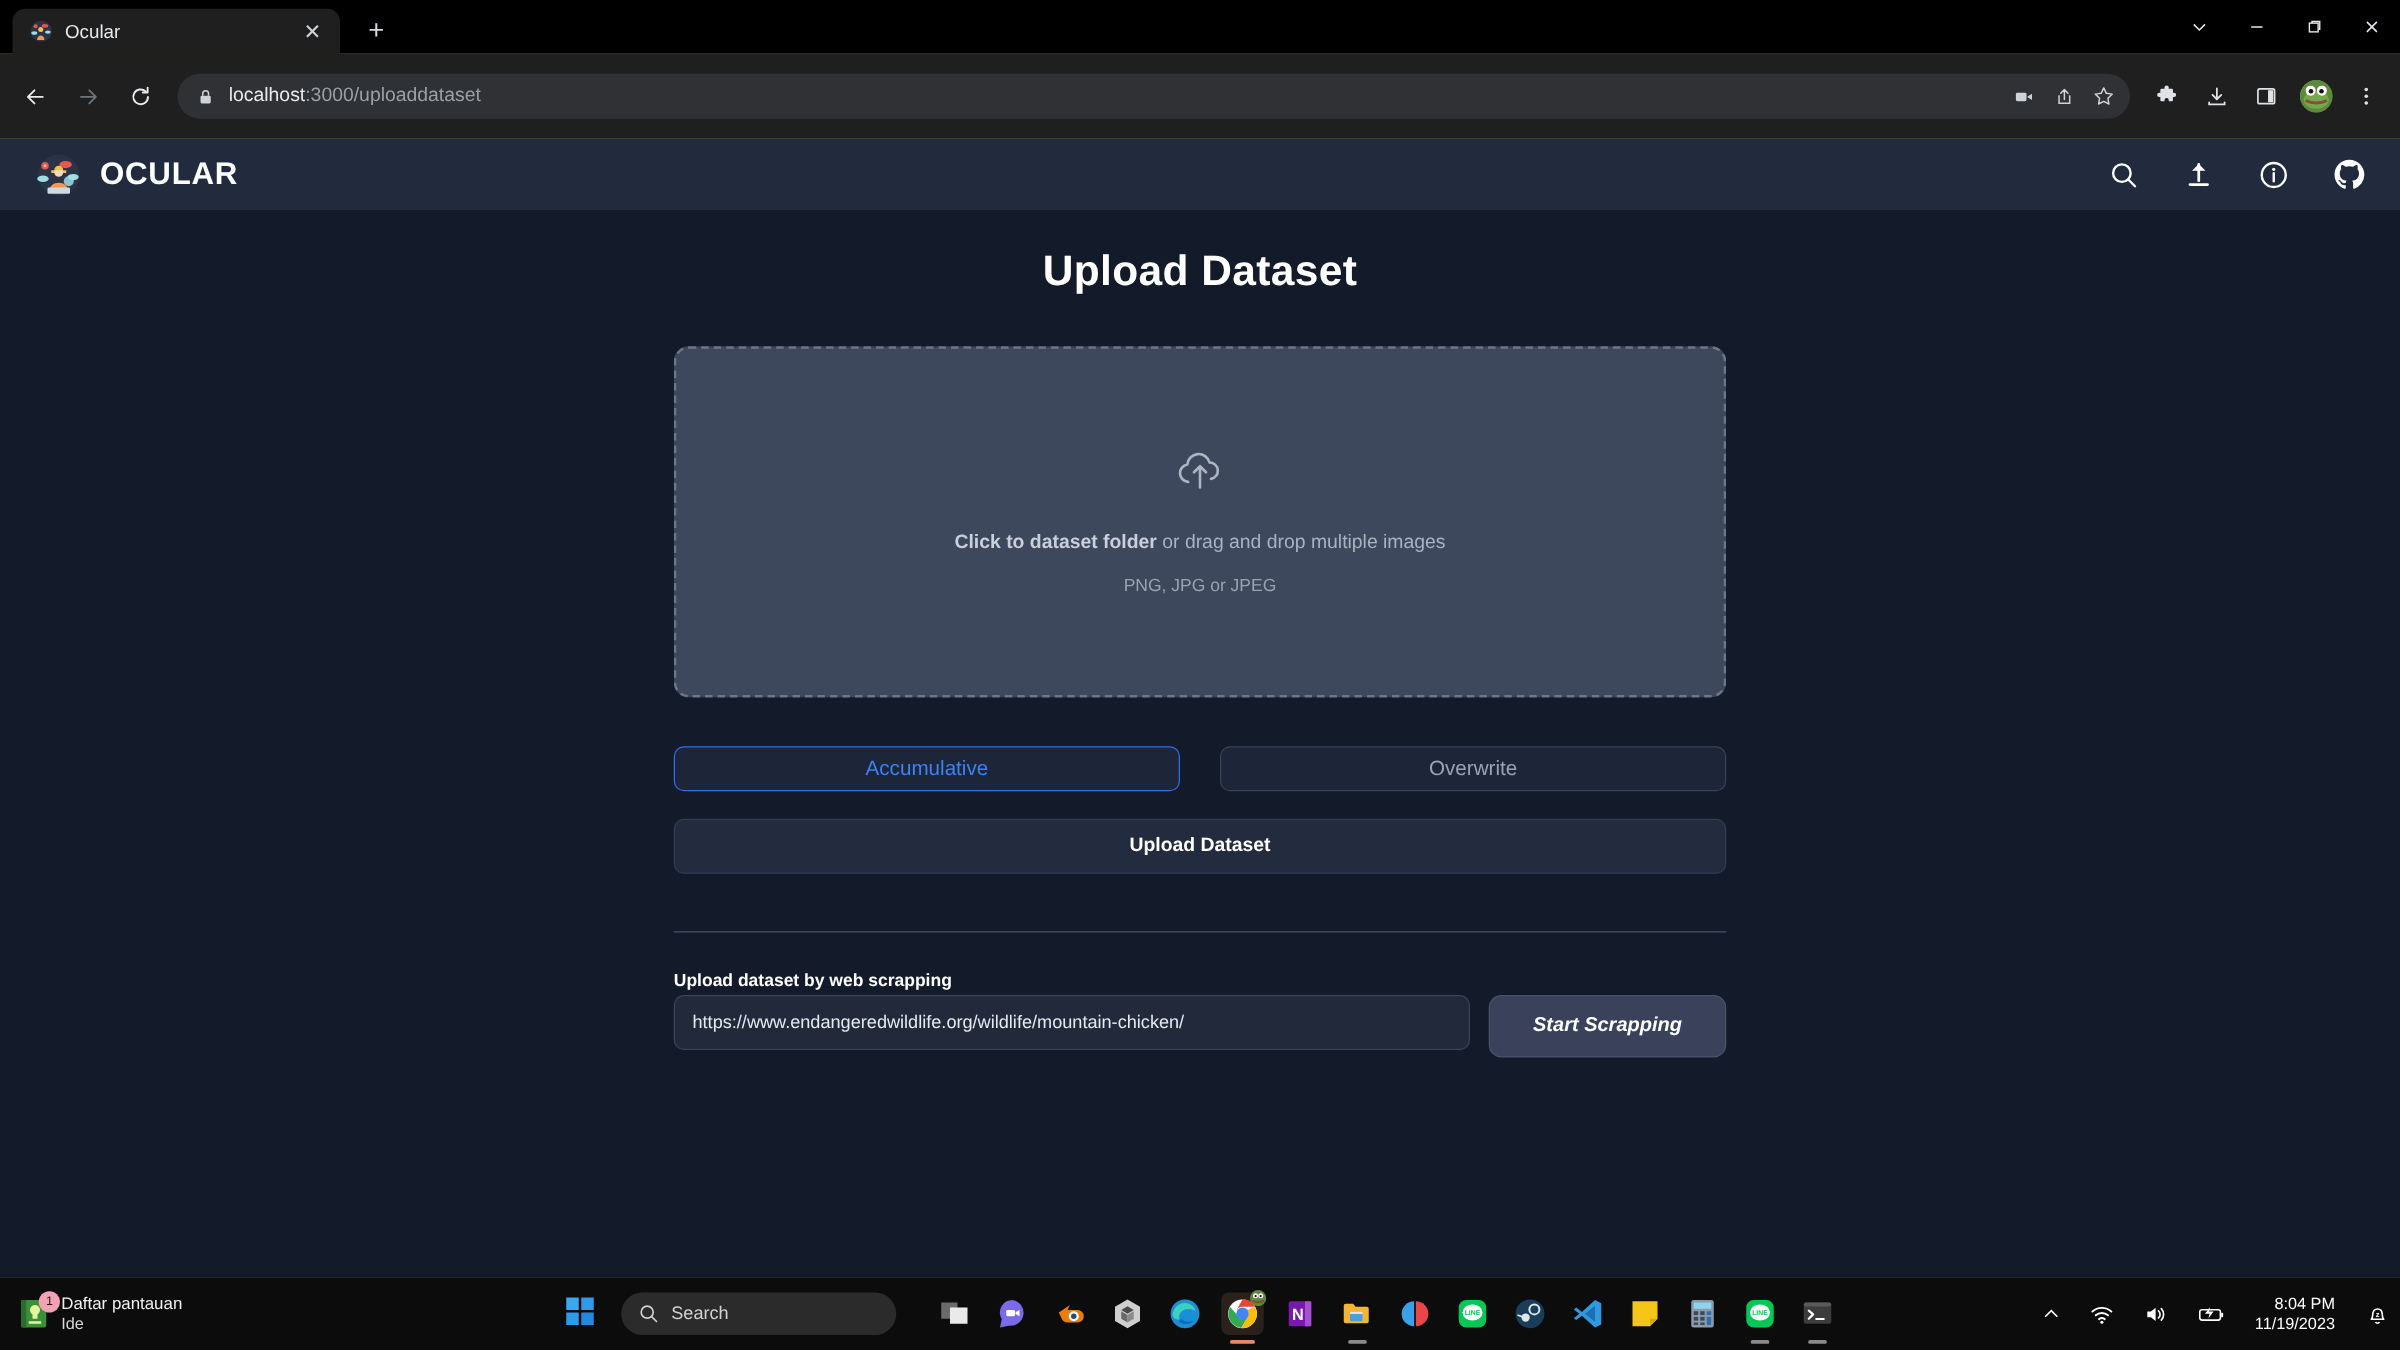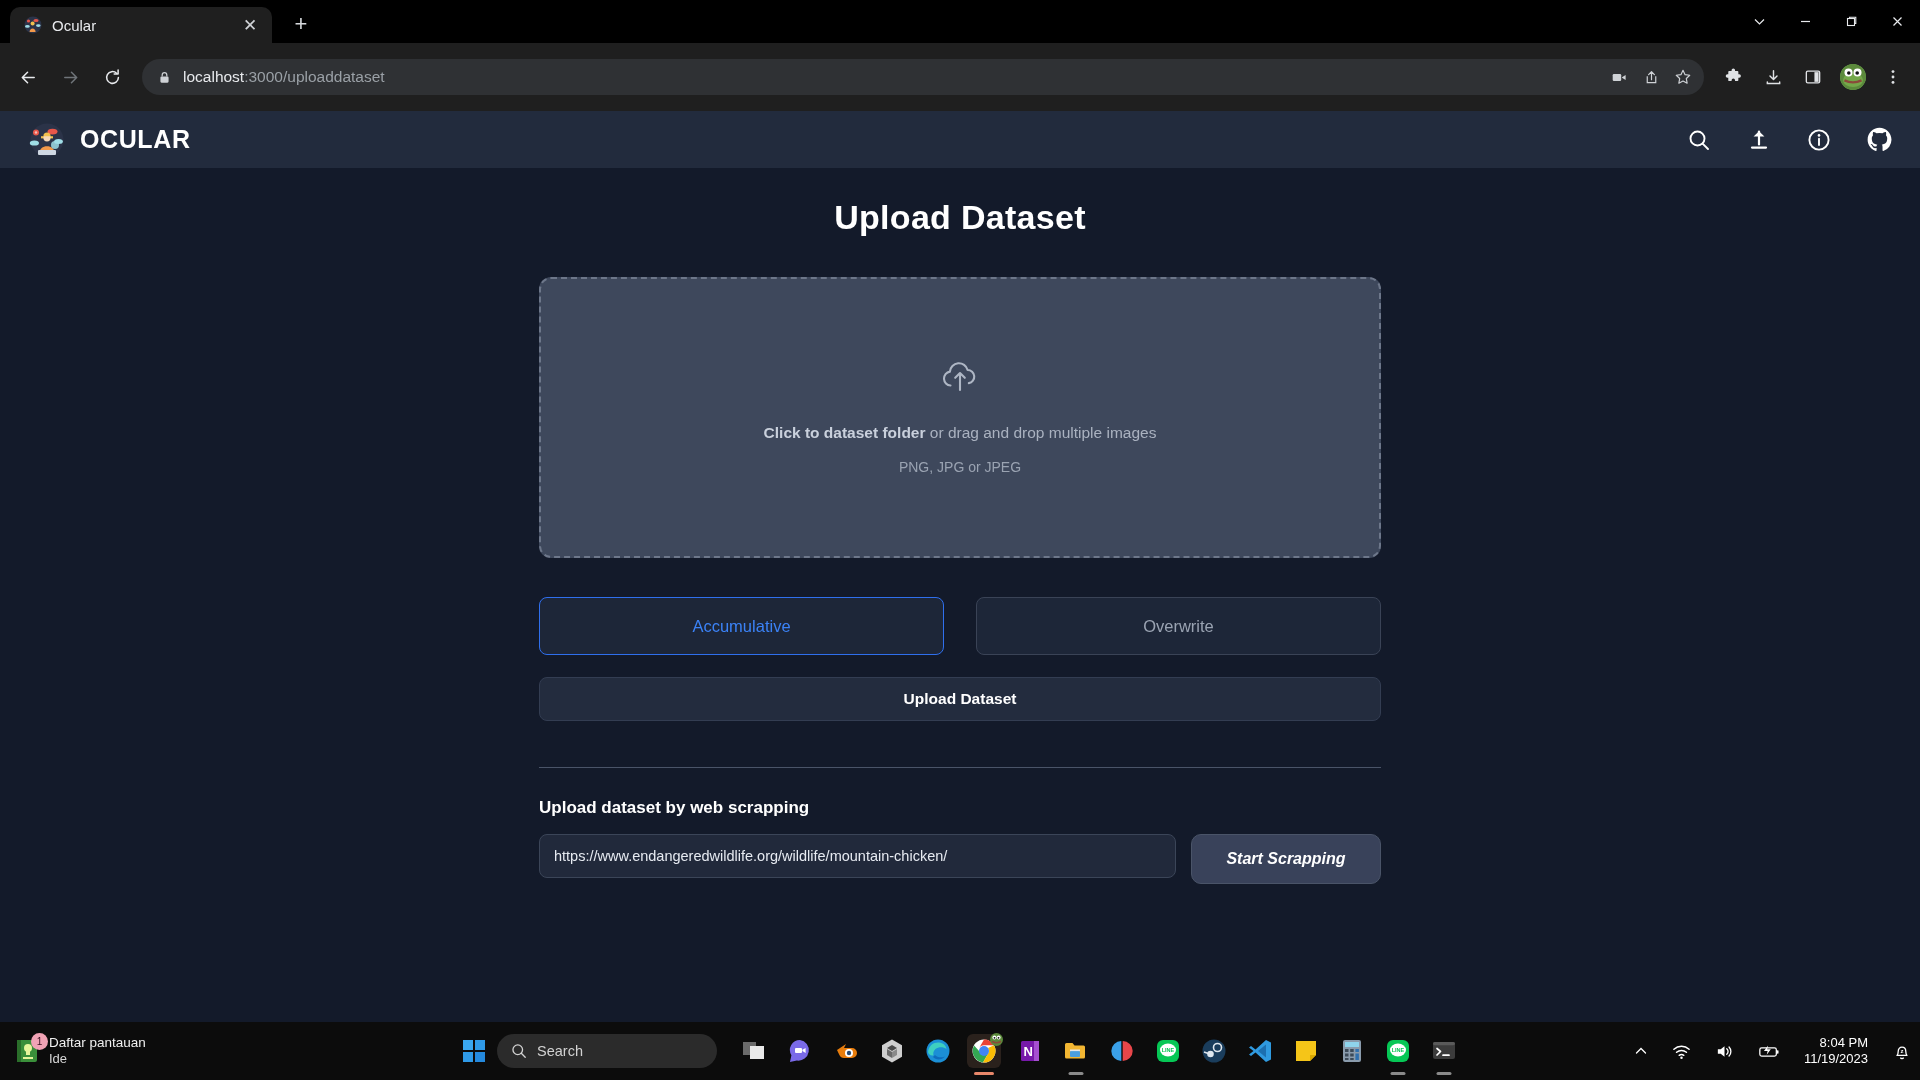--- a/index.html
+++ b/index.html
@@ -63,35 +63,35 @@
     height:281px; background:#3e485c; border:2px dashed #6d778a; border-radius:12px;
     display:flex; flex-direction:column; align-items:center; justify-content:center; gap:0;
   }
   .dz-icon { margin-bottom:28px; color:#aeb6c4; }
   .dz-main { font-size:15.5px; color:#aab2c0; }
   .dz-main b { color:#c9d0dc; font-weight:bold; }
   .dz-sub { font-size:14px; color:#9aa3b2; margin-top:17px; }
 
   .mode-row { display:flex; gap:32px; margin-top:39px; }
   .mode-btn {
-    flex:1; height:58px; border-radius:8px; display:flex; align-items:center; justify-content:center;
+    flex:1; height:36px; border-radius:8px; display:flex; align-items:center; justify-content:center;
     font-size:16.5px; background:#1d2638;
   }
   .mode-btn.active { border:1.5px solid #2f6fed; color:#3b82f6; font-weight:500; }
   .mode-btn.inactive { border:1.5px solid #3a4356; color:#9aa3b2; }
 
   .upload-btn {
     margin-top:22px; height:44px; border-radius:8px; background:#232c3e; border:1px solid #333d52;
     display:flex; align-items:center; justify-content:center;
     font-size:15.5px; color:#ffffff; font-weight:bold;
   }
 
   .divider { height:1px; background:#4a5468; margin:46px 0 0 0; }
 
-  .scrape-label { font-size:17px; color:#ffffff; font-weight:bold; margin-top:30px; margin-bottom:16px; }
+  .scrape-label { font-size:14px; color:#ffffff; font-weight:bold; margin-top:30px; margin-bottom:4px; }
   .scrape-row { display:flex; gap:15px; }
   .url-input {
     flex:1; height:44px; background:#37415466; border:1px solid #3b4558; border-radius:8px;
     display:flex; align-items:center; padding:0 14px;
     font-size:14.5px; color:#e6eaf1;
   }
   .scrape-btn {
     width:190px; height:50px; background:#39425a; border:1px solid #4a5468; border-radius:10px;
     display:flex; align-items:center; justify-content:center;
     font-size:16px; color:#ffffff; font-weight:bold;font-style:italic;
@@ -102,21 +102,21 @@
   .widget { display:flex; align-items:center; gap:9px; padding-left:14px; }
   .widget-ic { width:26px; height:26px; position:relative; flex:none; }
   .badge {
     position:absolute; top:-5px; right:-8px; width:17px; height:17px; border-radius:50%;
     background:#f1a3b5; color:#3a1020; font-size:10px; display:flex; align-items:center; justify-content:center;
   }
   .widget-text { line-height:1.18; }
   .widget-t1 { font-size:13.5px; color:#f0f0f0; }
   .widget-t2 { font-size:13px; color:#d8d8d8; }
 
-  .tb-center { position:absolute; left:50%; transform:translateX(-50%); display:flex; align-items:center; gap:8px; }
+  .tb-center { position:absolute; left:50%; transform:translateX(-50%); display:flex; align-items:flex-start; gap:18px; }
   .start-ic { width:30px; height:30px; display:flex; align-items:center; justify-content:center; }
   .search-pill {
     width:220px; height:34px; background:#2b2b2b; border-radius:17px;
     display:flex; align-items:center; gap:10px; padding:0 14px; margin-right:12px;
   }
   .search-pill span { font-size:14.5px; color:#d2d2d2; }
   .tb-apps { display:flex; align-items:center; gap:12px; }
   .tb-app { width:34px; height:34px; position:relative; display:flex; align-items:center; justify-content:center; }
   .tb-app.hl { background:#2a211c; border-radius:6px; }
   .run-dot { position:absolute; bottom:-7px; left:50%; transform:translateX(-50%); width:15px; height:3px; border-radius:2px; background:#8a8a8a; }

